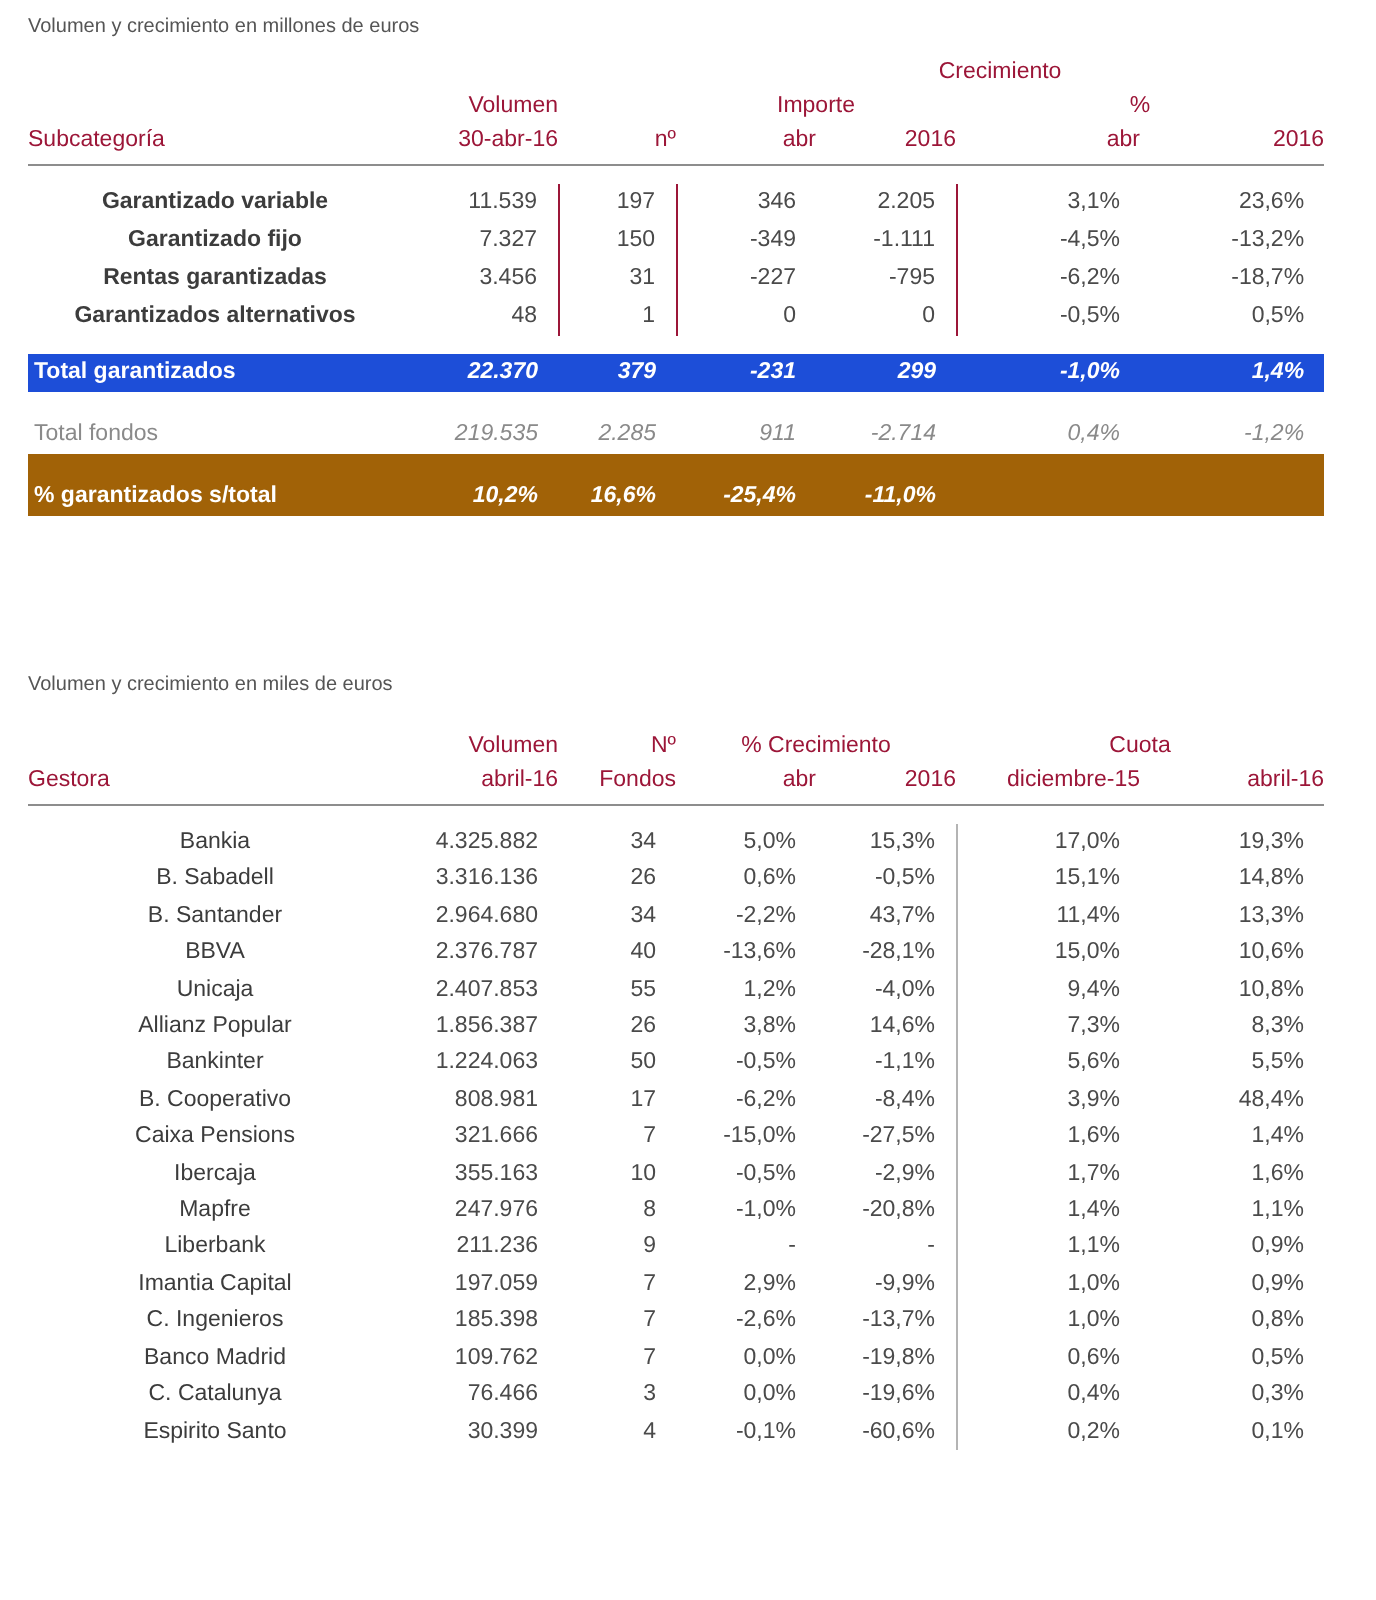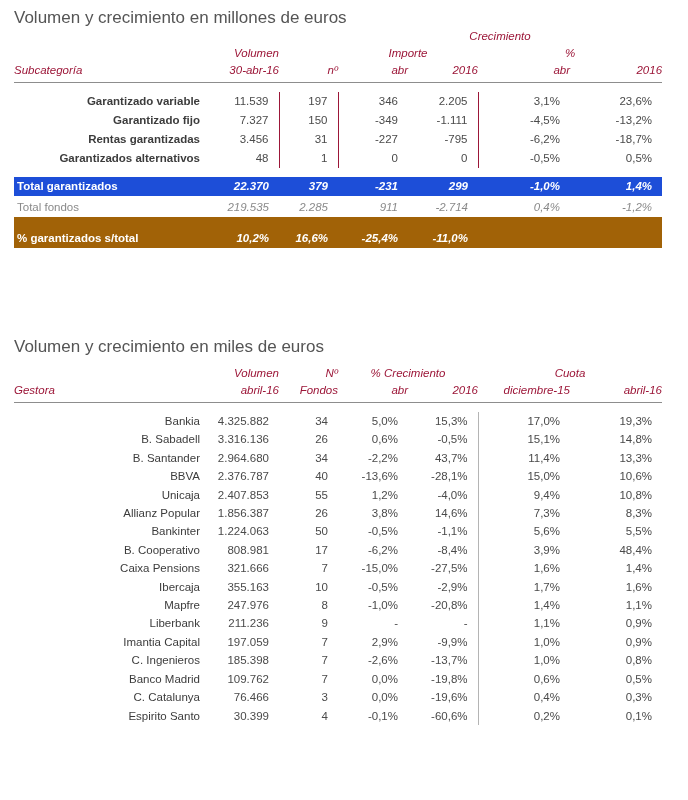--- a/index.html
+++ b/index.html
@@ -18,21 +18,21 @@
   .page {
     position: relative;
     width: 688px;
     height: 800px;
   }
 
   
   .caption {
     position: absolute;
     left: 14px;
-    font-size: 17px;
+    font-size: 10px;
     color: #555555;
     white-space: nowrap;
   }
 
   
   .tbl {
     position: absolute;
     left: 14px;
     width: 648px;
     border-collapse: collapse;
@@ -63,41 +63,40 @@
   .t2 col.c-i1    { width:  70px; }
   .t2 col.c-i2    { width:  70px; }
   .t2 col.c-p1    { width:  92px; }
   .t2 col.c-p2    { width:  92px; }
 
   
   .hdr-crim {
     color: #9c1638;
     font-weight: bold;
     font-size: 11.5px;
-    font-style: italic;
   }
   .hdr-row td { height: 17px; line-height: 17px; }
   .hdr-c { text-align: center; }
   .hdr-r { text-align: right; padding-right: 10px; }
   .hdr-l { text-align: left; }
 
   .rule-row td {
     border-bottom: 1.3px solid #8d8d8d;
     height: 3px;
     line-height: 3px;
     font-size: 0;
   }
 
   
   .body-row td {
     height: 19px;
     line-height: 19px;
     font-size: 11.5px;
   }
-  .body-row td.name { text-align: right; font-weight: bold; color: #3c3c3c; padding-left: 1px;}
+  .body-row td.name { text-align: center; font-weight: bold; color: #3c3c3c; padding-left: 1px;}
   .body-row td.num  { text-align: right; padding-right: 10px; color: #4a4a4a; }
 
   .t2 .body-row td { height: 18.4px; line-height: 18.4px; }
   .t2 .body-row td.name { font-weight: normal; color: #3c3c3c; }
 
   
   .sep-l { border-left: 1.6px solid #9c1638; }
   .sep-r { border-right: 1.6px solid #9c1638; }
   
   .gsep-l { border-left: 1.2px solid #b4b4b4; }
@@ -106,21 +105,21 @@
   .band-gray td {
     background: #1d4ed8;
     color: #ffffff;
     font-weight: bold;
     height: 19px;
     line-height: 19px;
   }
   .band-white td {
     background: #ffffff;
     color: #8a8a8a;
-    height: 21px;
+    height: 31px;
     line-height: 19px;
   }
   .band-crim td {
     background: #a16207;
     color: #ffffff;
     font-weight: bold;
     height: 31px;
     line-height: 19px;
   }
   .band-gray td.name,

